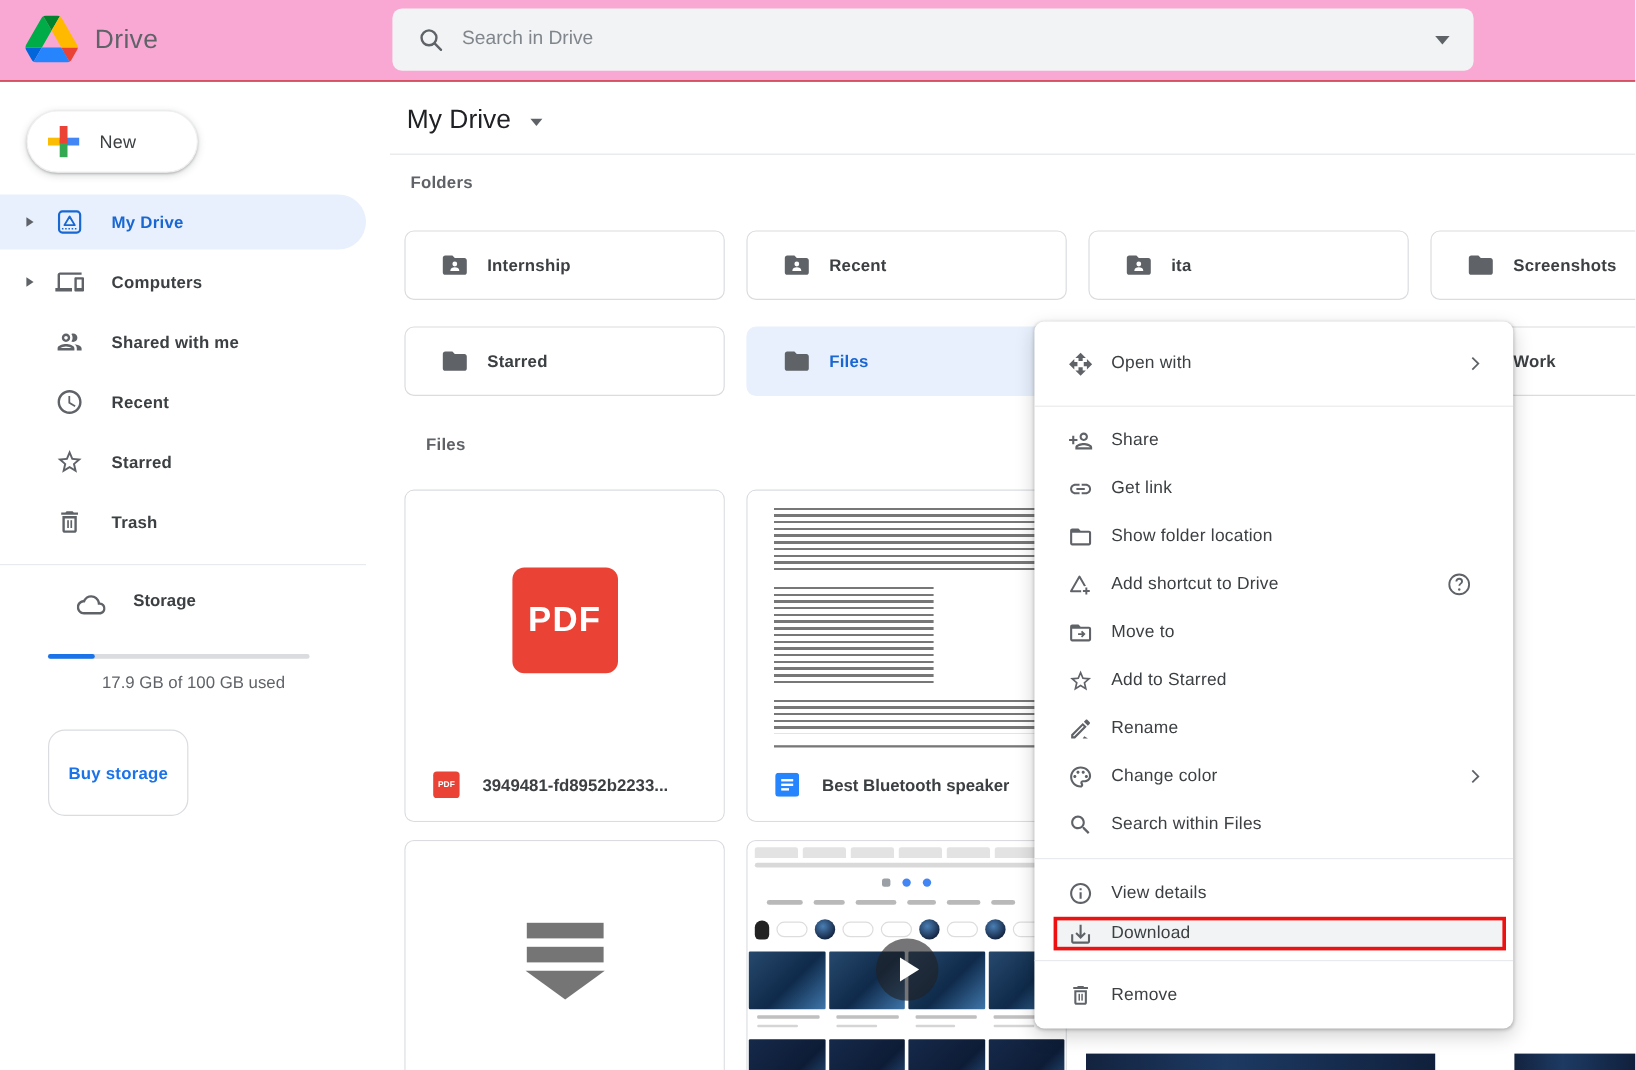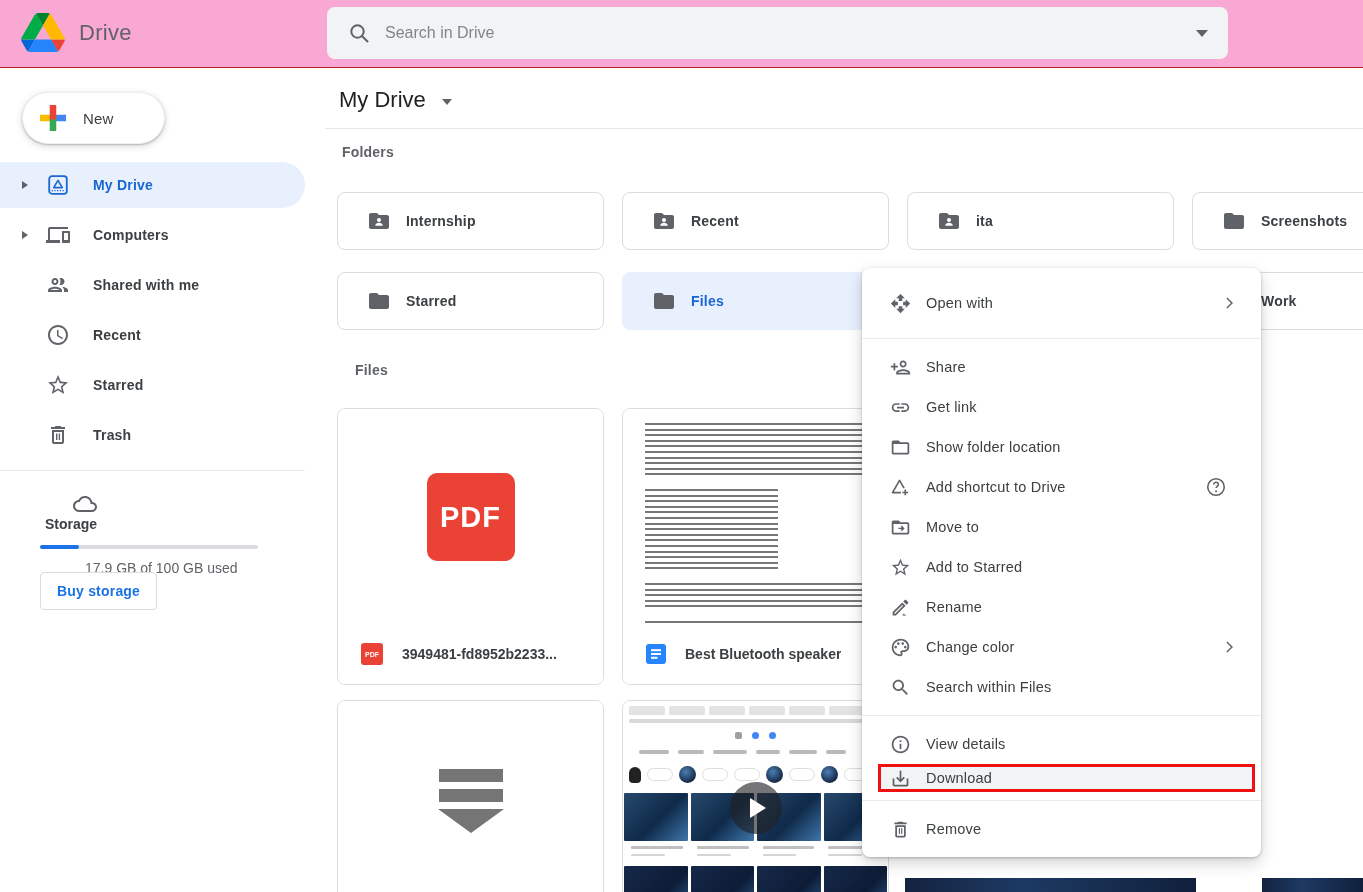--- a/index.html
+++ b/index.html
@@ -23,27 +23,27 @@
   .new-btn span.lbl { font-size:15px; color:#3c4043; margin-left:14px; letter-spacing:.2px; }
   .nav { position:absolute; left:0; top:94px; width:100%; }
   .nav-item { height:46px; margin-bottom:4px; display:flex; align-items:center; padding-left:22px; border-radius:0 23px 23px 0; cursor:pointer; }
   .nav-item .exp { width:24px; display:flex; align-items:center; }
   .tri-exp { width:0; height:0; border-left:6px solid #5f6368; border-top:4.5px solid transparent; border-bottom:4.5px solid transparent; }
   .nav-item .nicon { width:24px; height:24px; }
   .nav-item .nlabel { margin-left:23px; font-size:14px; font-weight:700; color:#3c4043; letter-spacing:.2px; }
   .nav-item.selected { background:#e8f0fe; }
   .nav-item.selected .nlabel { color:#1967d2; }
   .side-divider { position:absolute; left:0; top:402px; width:305px; border-top:1px solid #e8eaed; }
-  .storage-row { position:absolute; left:22px; top:424px; display:flex; align-items:flex-end; height:40px;flex-direction:column; }
+  .storage-row { position:absolute; left:40px; top:424px; display:flex; align-items:flex-start; height:40px; }
   .storage-row .nlabel { margin-left:23px; font-size:14px; font-weight:700; color:#3c4043; }
   .storage-row .nicon { margin-left:24px; }
   .progress { position:absolute; left:40px; top:477px; width:218px; height:4px; border-radius:2px; background:#dadce0; }
   .progress .fill { height:4px; border-radius:2px; background:#1a73e8; width:18%; }
   .usage { position:absolute; left:40px; top:492px; font-size:14px; color:#5f6368;margin-left:45px; }
-  .buy-btn { position:absolute; left:40px; top:504px; border:1px solid #dadce0; background:#fff; border-radius:4px; color:#1a73e8; font-size:14px; font-weight:700; padding:10px 16px; cursor:pointer; font-family:inherit; letter-spacing:.2px; }
+  .buy-btn { position:absolute; left:40px; top:540px; border:1px solid #dadce0; background:#fff; border-radius:14px; color:#1a73e8; font-size:14px; font-weight:700; padding:27px 16px; cursor:pointer; font-family:inherit; letter-spacing:.2px; }
   
   .page-title { position:absolute; left:339px; top:87px; font-size:22px; color:#202124; display:flex; align-items:center; cursor:pointer; }
   .title-caret { width:0; height:0; border-left:5px solid transparent; border-right:5px solid transparent; border-top:6px solid #5f6368; margin-left:16px; margin-top:4px; }
   .main-divider { position:absolute; left:325px; top:128px; right:0; border-top:1px solid #e4e6e8; }
   .sec-label { position:absolute; font-size:14px; color:#5f6368; font-weight:700; letter-spacing:.2px; }
   
   .folder-card { position:absolute; width:267px; height:58px; border:1px solid #dadce0; border-radius:8px; background:#fff;
     display:flex; align-items:center; padding-left:29px; cursor:pointer; }
   .folder-card .fname { margin-left:15px; font-size:14px; font-weight:700; color:#3c4043; letter-spacing:.2px; white-space:nowrap; overflow:hidden; }
   .folder-card.selected { background:#e8f0fe; border-color:#e8f0fe; }

